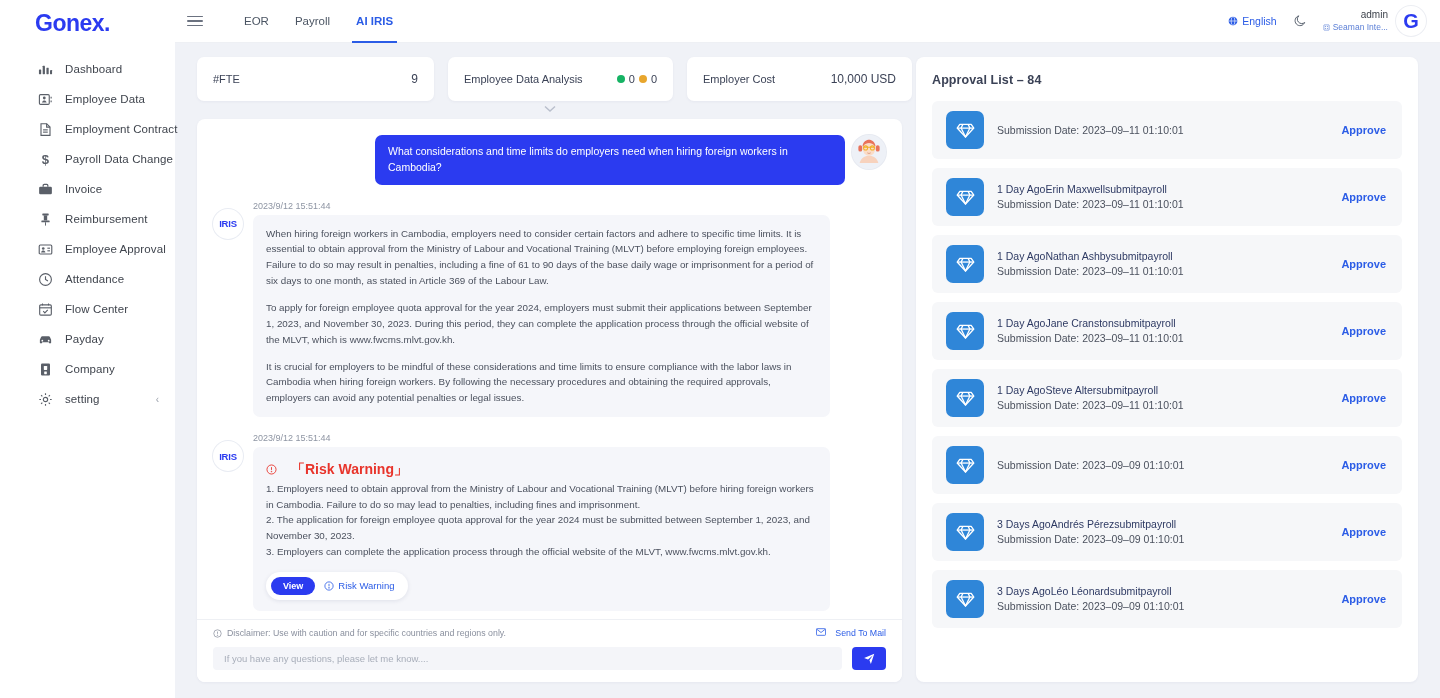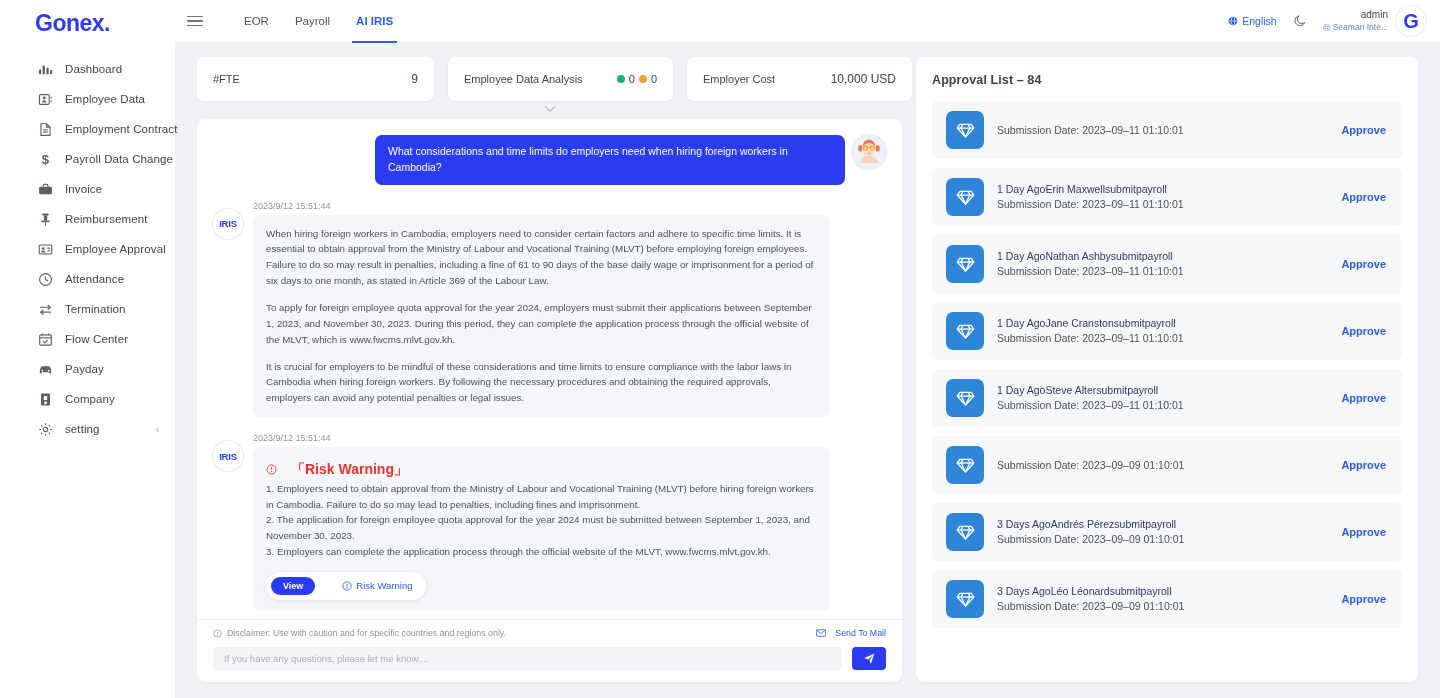--- a/index.html
+++ b/index.html
@@ -139,38 +139,38 @@
     font-size: 9.8px; color: #4b515e; line-height: 1.62; max-width: 577px;
   }
   .bubble-ai p + p { margin-top: 11px; }
 
   .risk-title {
     display: flex; align-items: center; gap: 14px;
     color: #e8342b; font-size: 14px; font-weight: bold; 
   }
   .risk-list { font-size: 9.8px; color: #4b515e; line-height: 1.62; }
   .risk-actions {
-    margin-top: 12px; display: inline-flex; align-items: center; gap: 27px;
+    margin-top: 12px; display: inline-flex; align-items: center; gap: 9px;
     background: #fff; border-radius: 18px; padding: 5px 13px 5px 5px;
     box-shadow: 0 1px 4px rgba(30,40,90,0.10);
   }
   .btn-view {
     background: #2b3bf0; color: #fff; font-size: 9px; font-weight: bold;
     border: none; border-radius: 12px; padding: 4px 12px; cursor: pointer;
   }
   .risk-link {
     display: flex; align-items: center; gap: 4px;
     color: #2b5ce6; font-size: 9.5px; cursor: pointer;
   }
 
   
   .chat-footer { border-top: 1px solid #eef0f4; padding: 8px 16px 12px 16px; background: #fff; }
   .disclaimer-row { display: flex; align-items: center; justify-content: space-between; }
   .disclaimer { display: flex; align-items: center; gap: 5px; font-size: 8.8px; color: #8a909e; }
-  .send-mail { display: flex; align-items: center; gap: 9px; font-size: 8.8px; color: #2b5ce6; cursor: pointer; margin-left: 31px; }
+  .send-mail { display: flex; gap: 9px; font-size: 8.8px; color: #2b5ce6; cursor: pointer; margin-left: 31px; }
   .input-row { display: flex; align-items: center; gap: 10px; margin-top: 9px; }
   .chat-input {
     flex: 1; height: 23px; background: #f4f5f9; border: none; border-radius: 4px;
     padding: 0 11px; font-size: 9.5px; color: #4b515e;
     font-family: "Liberation Sans", sans-serif;
   }
   .chat-input::placeholder { color: #a8aeba; }
   .send-btn {
     width: 34px; height: 23px; border-radius: 4px; background: #2b3bf0;
     border: none; cursor: pointer; display: flex; align-items: center; justify-content: center;
@@ -286,29 +286,20 @@
           <span class="nav-label">Employee Approval</span>
         </div>
         <div class="nav-item">
           <span class="nav-ico">
             <svg width="15" height="15" viewBox="0 0 16 16" fill="none" stroke="currentColor" stroke-width="1.2">
               <circle cx="8" cy="8" r="6.3"></circle>
               <path d="M8 4.4V8l2.6 1.7"></path>
             </svg>
           </span>
           <span class="nav-label">Attendance</span>
-        </div>
-        <div class="nav-item">
-          <span class="nav-ico">
-            <svg width="15" height="15" viewBox="0 0 16 16" fill="none" stroke="currentColor" stroke-width="1.3">
-              <path d="M2 5.6h11M10.4 3.1l2.6 2.5-2.6 2.5"></path>
-              <path d="M14 10.9H3M5.6 8.4 3 10.9l2.6 2.5"></path>
-            </svg>
-          </span>
-          <span class="nav-label">Termination</span>
         </div>
         <div class="nav-item">
           <span class="nav-ico">
             <svg width="15" height="15" viewBox="0 0 16 16" fill="none" stroke="currentColor" stroke-width="1.2">
               <rect x="1.8" y="3" width="12.4" height="11" rx="1.2"></rect>
               <line x1="1.8" y1="6.2" x2="14.2" y2="6.2"></line>
               <line x1="4.8" y1="1.6" x2="4.8" y2="3.6"></line>
               <line x1="11.2" y1="1.6" x2="11.2" y2="3.6"></line>
               <path d="M5.6 9.8l1.7 1.8 3.1-3.1"></path>
             </svg>

